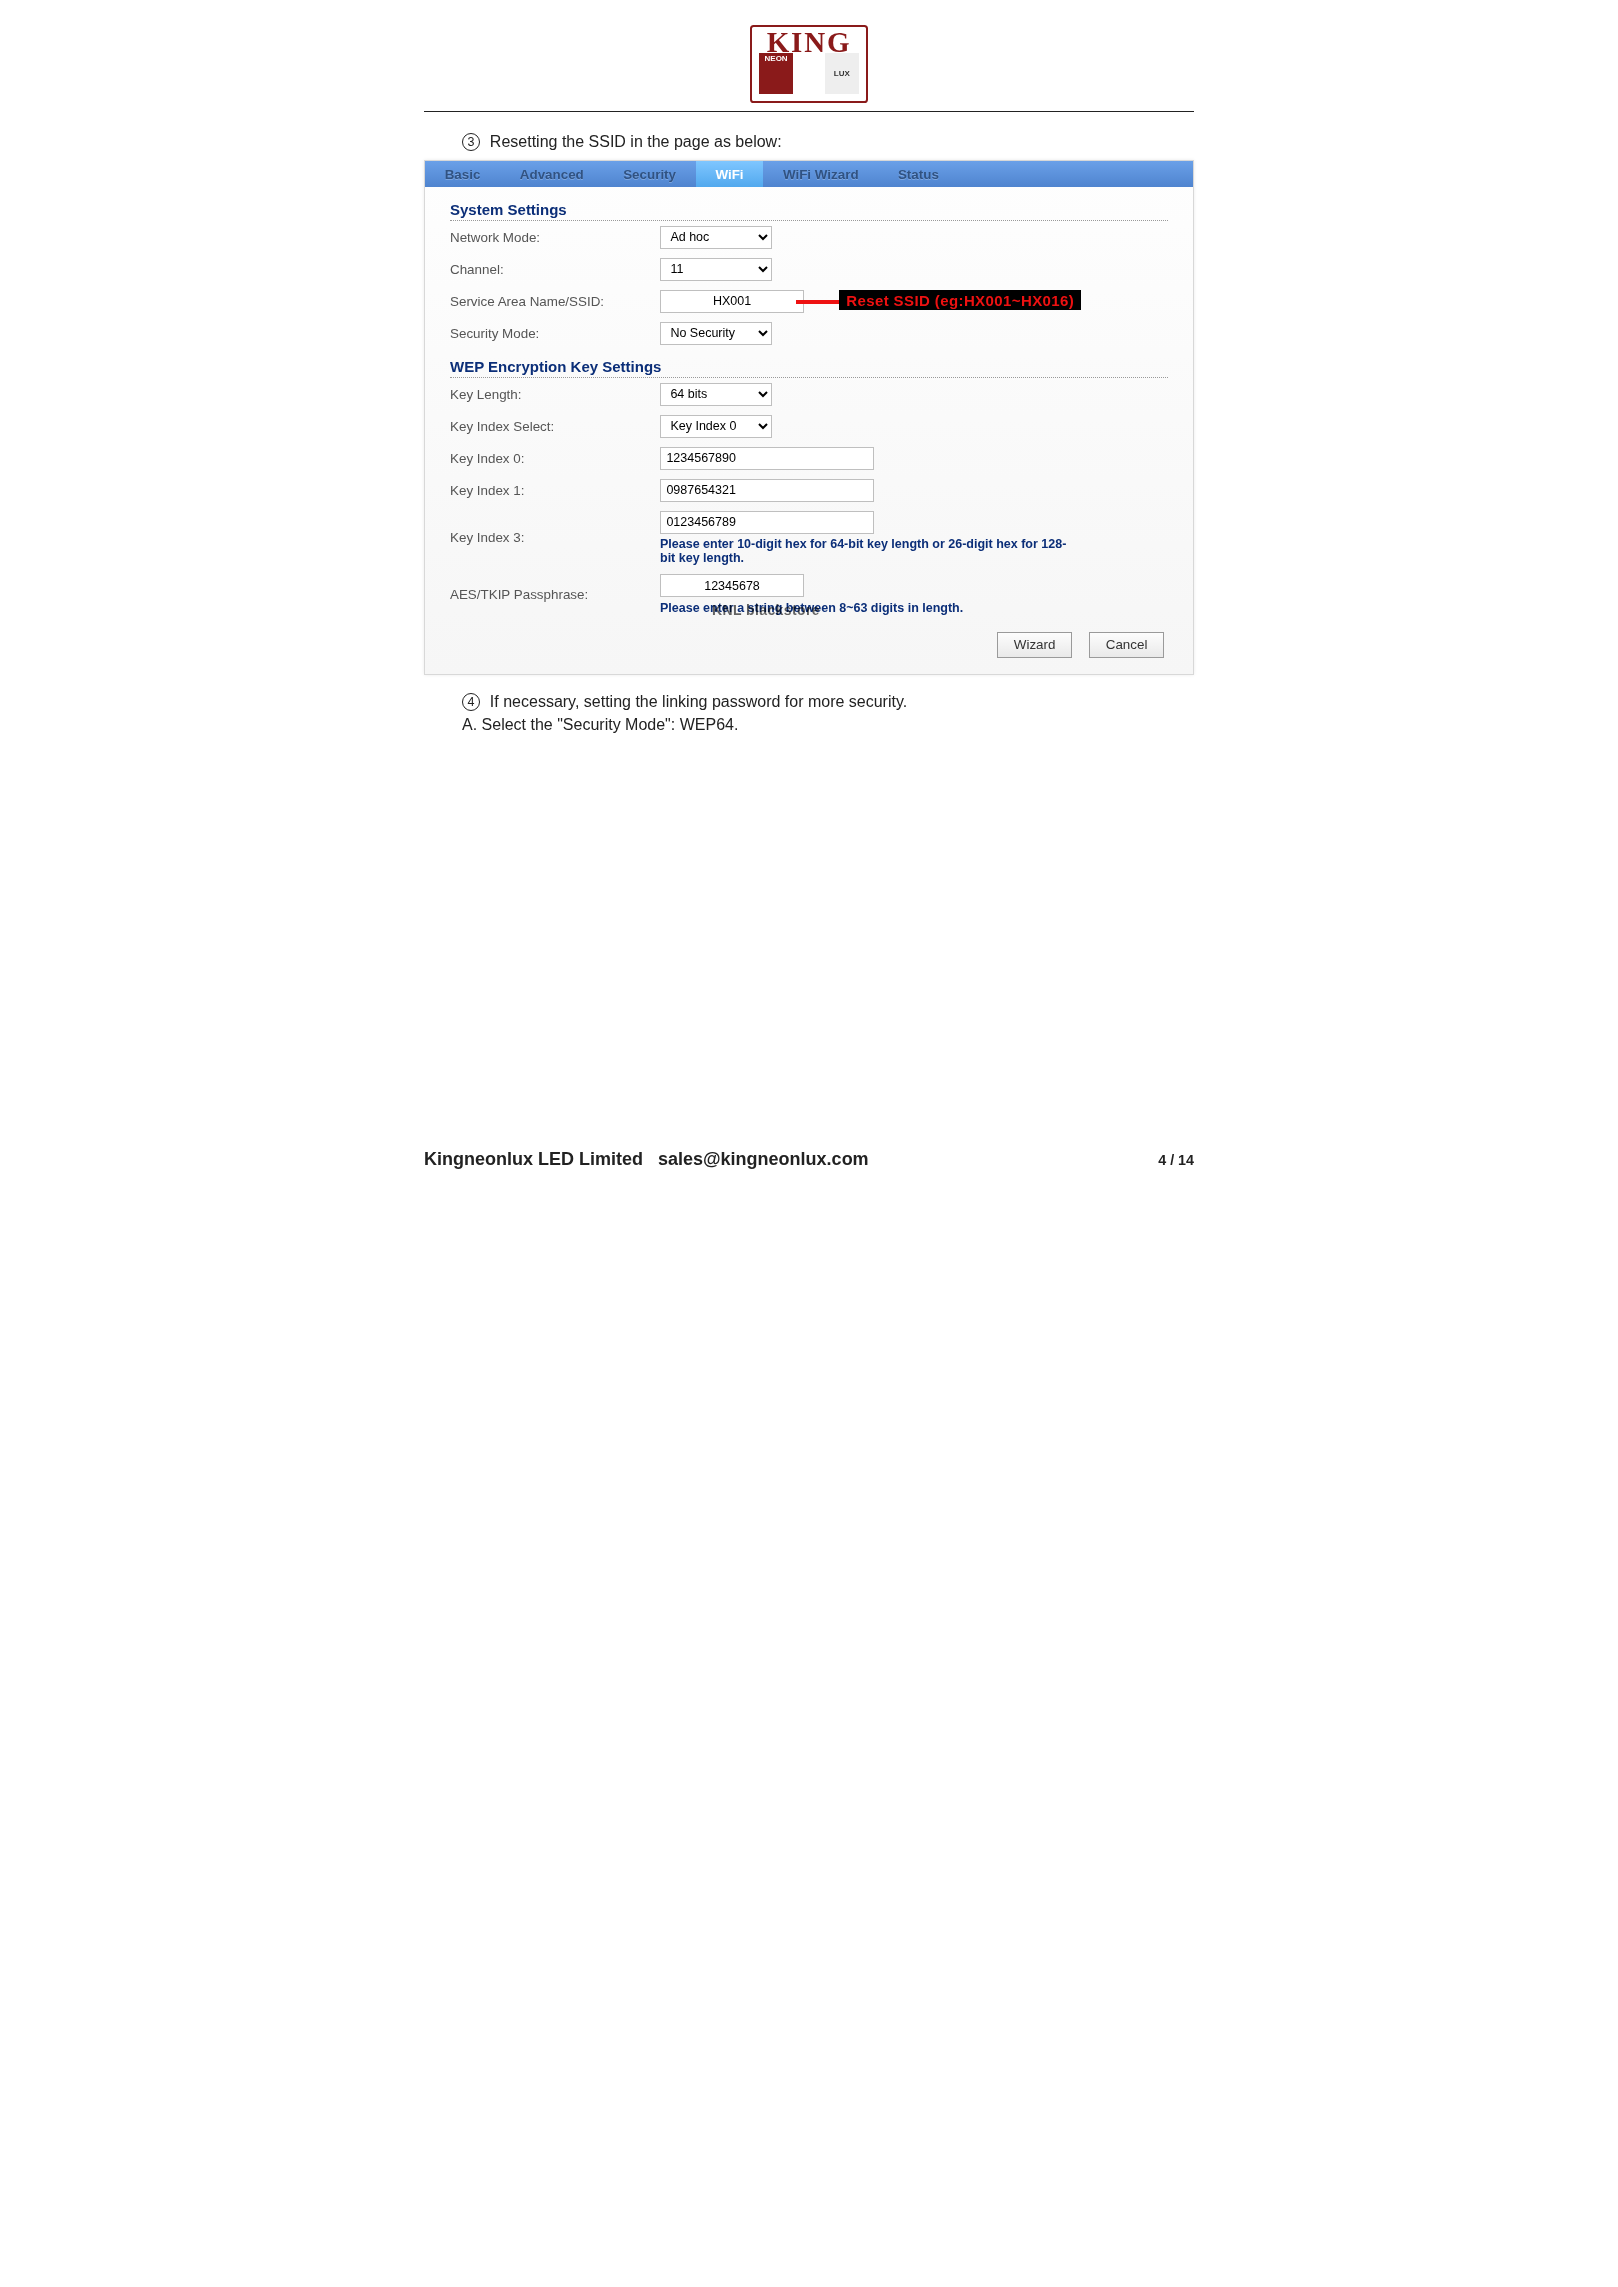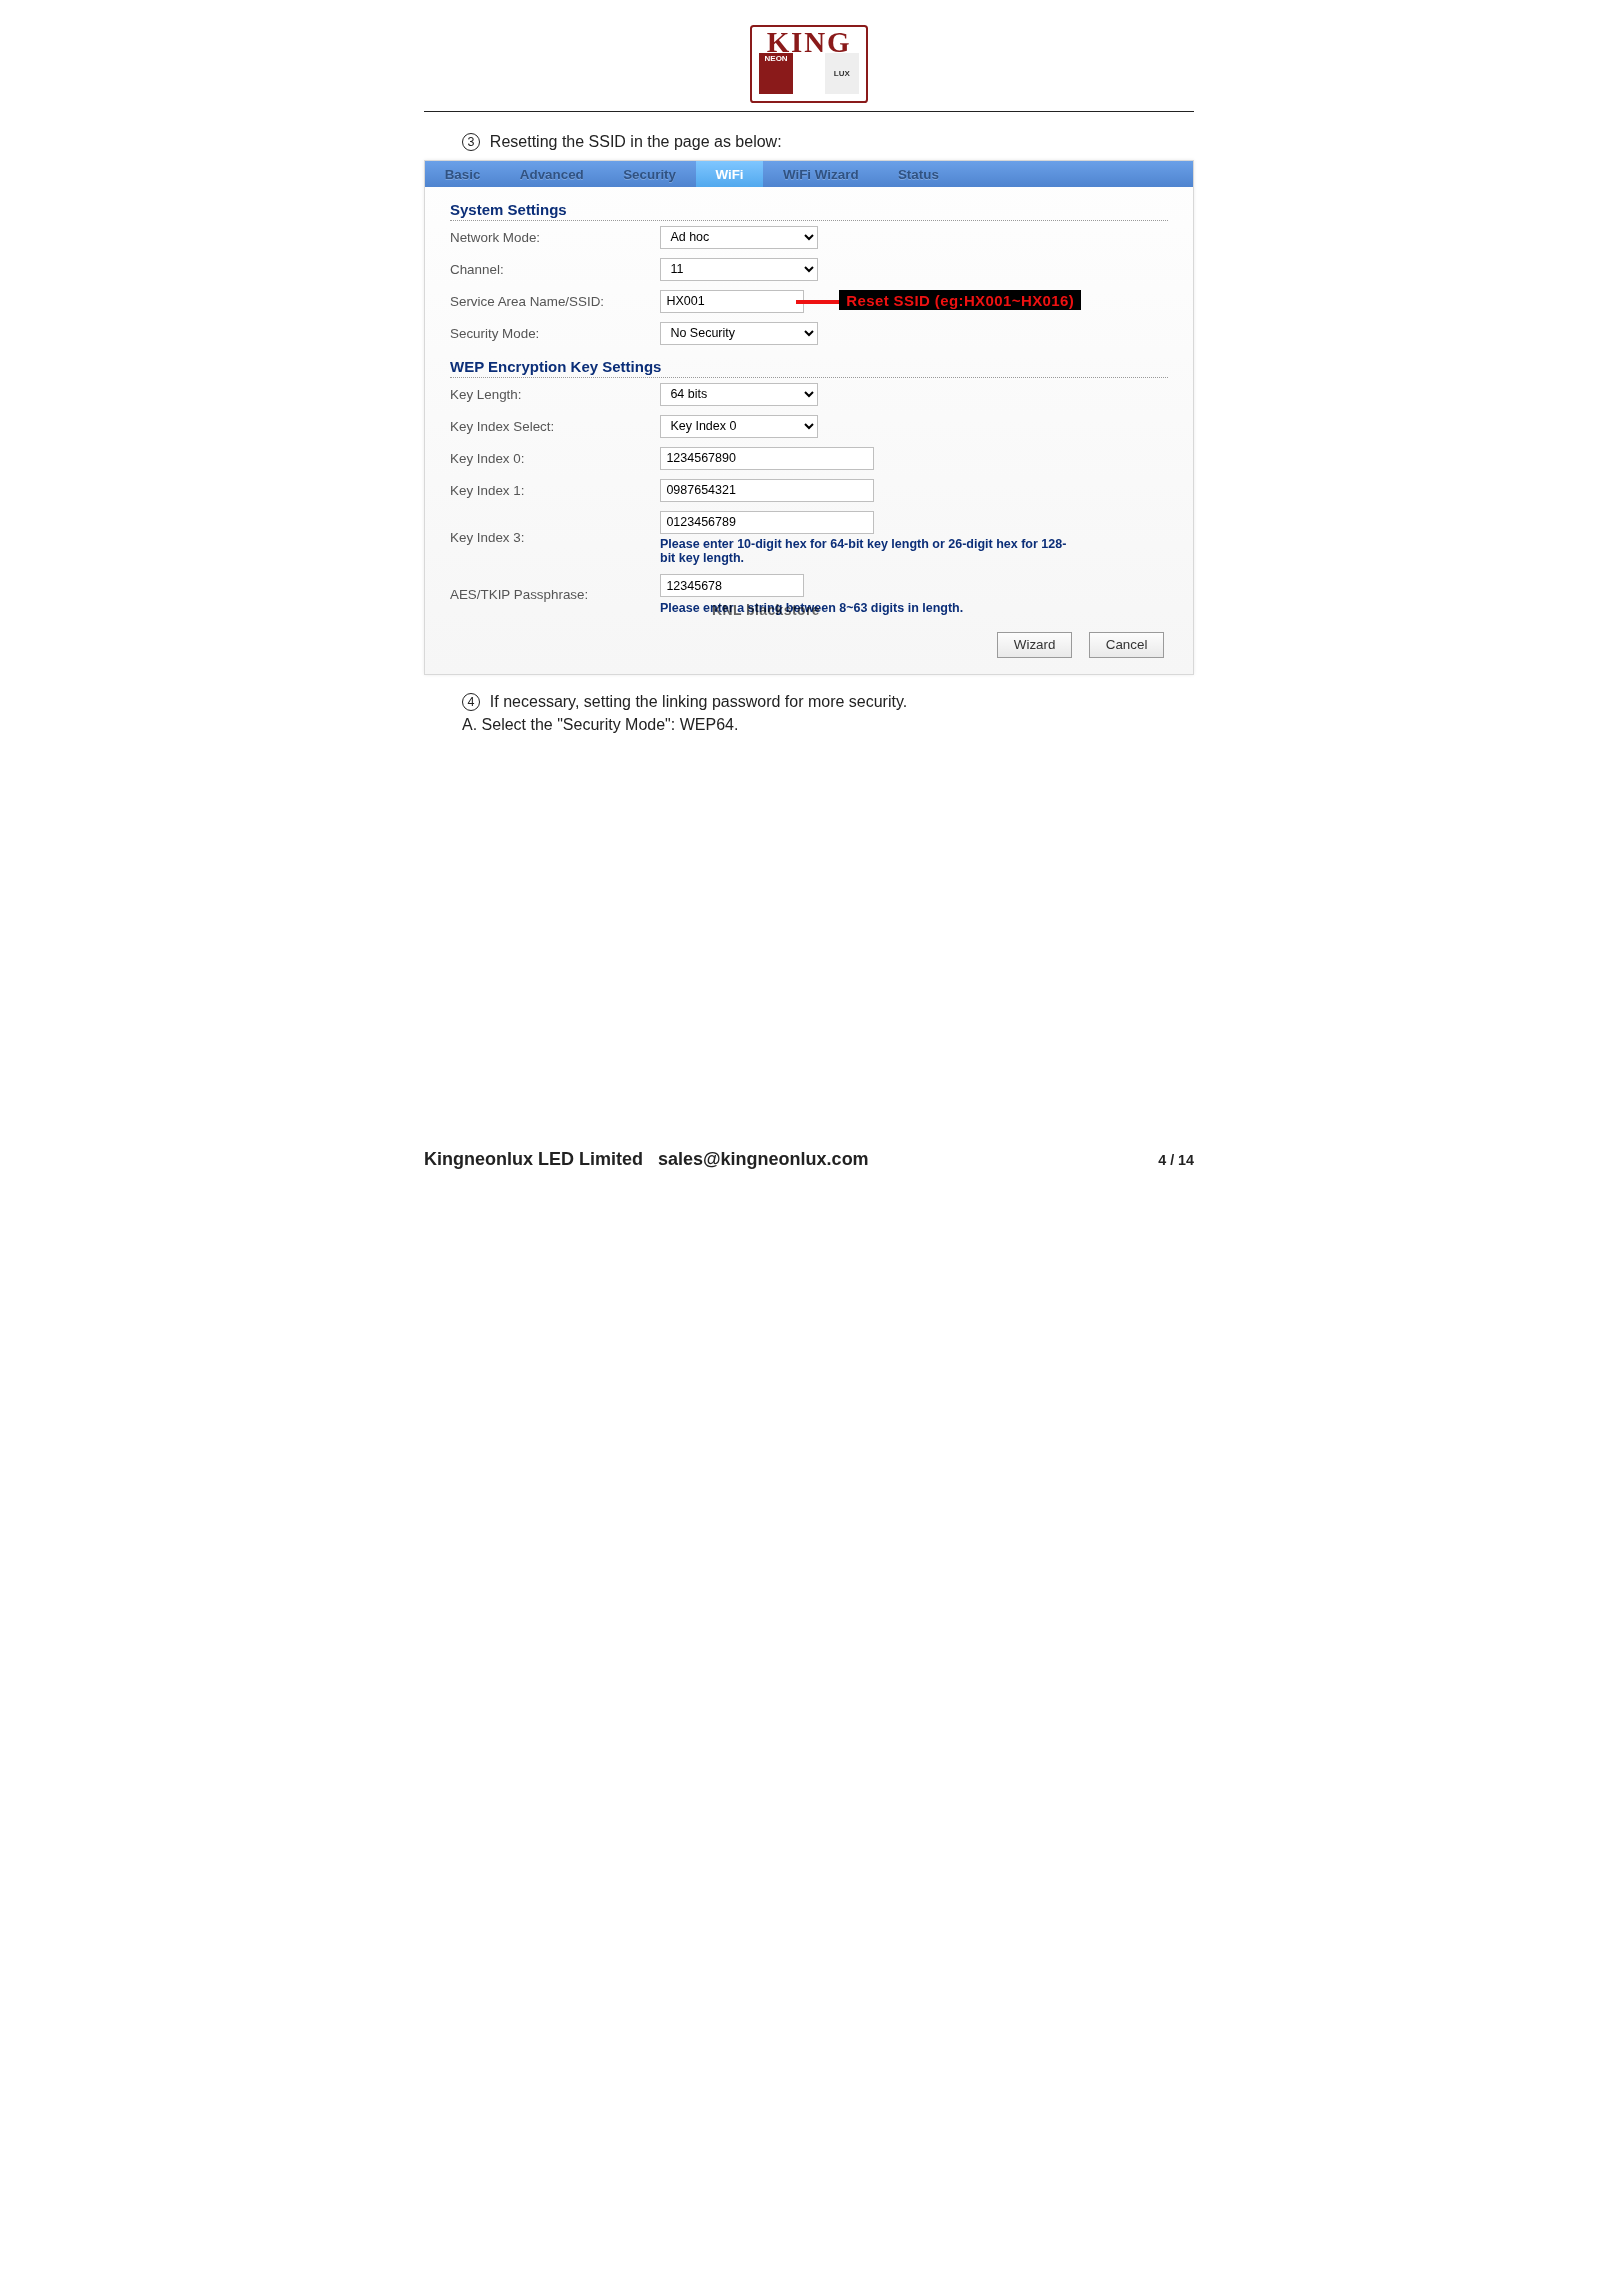--- a/index.html
+++ b/index.html
@@ -80,22 +80,22 @@
     border-bottom: 1.8px dotted #999;
     padding: 5.4px 0 1.8px 0;
     margin-top: 3.6px;
   }
   .row { display:flex; align-items:center; padding:4.5px 0; }
   .lbl { width: 210px; color:#555; font-size:13.4px; }
   .ctrl { flex:1; }
   select, input[type=text] {
     font-size:12.5px; padding:2.7px 5.4px; border:0.9px solid #bfbfbf; background:#fff; height:23px;
   }
-  select { width:158px; }
-  input.txt-sm { width:144px; }
+  select { width:112px; }
+  input.txt-sm { width:144px;text-align:center; }
   input.txt-md { width:214px; }
   .annot-wrap { position:relative; }
   .redline {
     position:absolute; left:136px; top:10.7px; width:45px; height:3.6px; background:#e11; z-index:2;
   }
   .annot {
     position:absolute; left:179px; top:0; white-space:nowrap;
     background:#000; color:#e11; font-weight:bold; font-size:15px;
     padding:1.8px 7.2px; letter-spacing:0.4px; z-index:2;
   }

